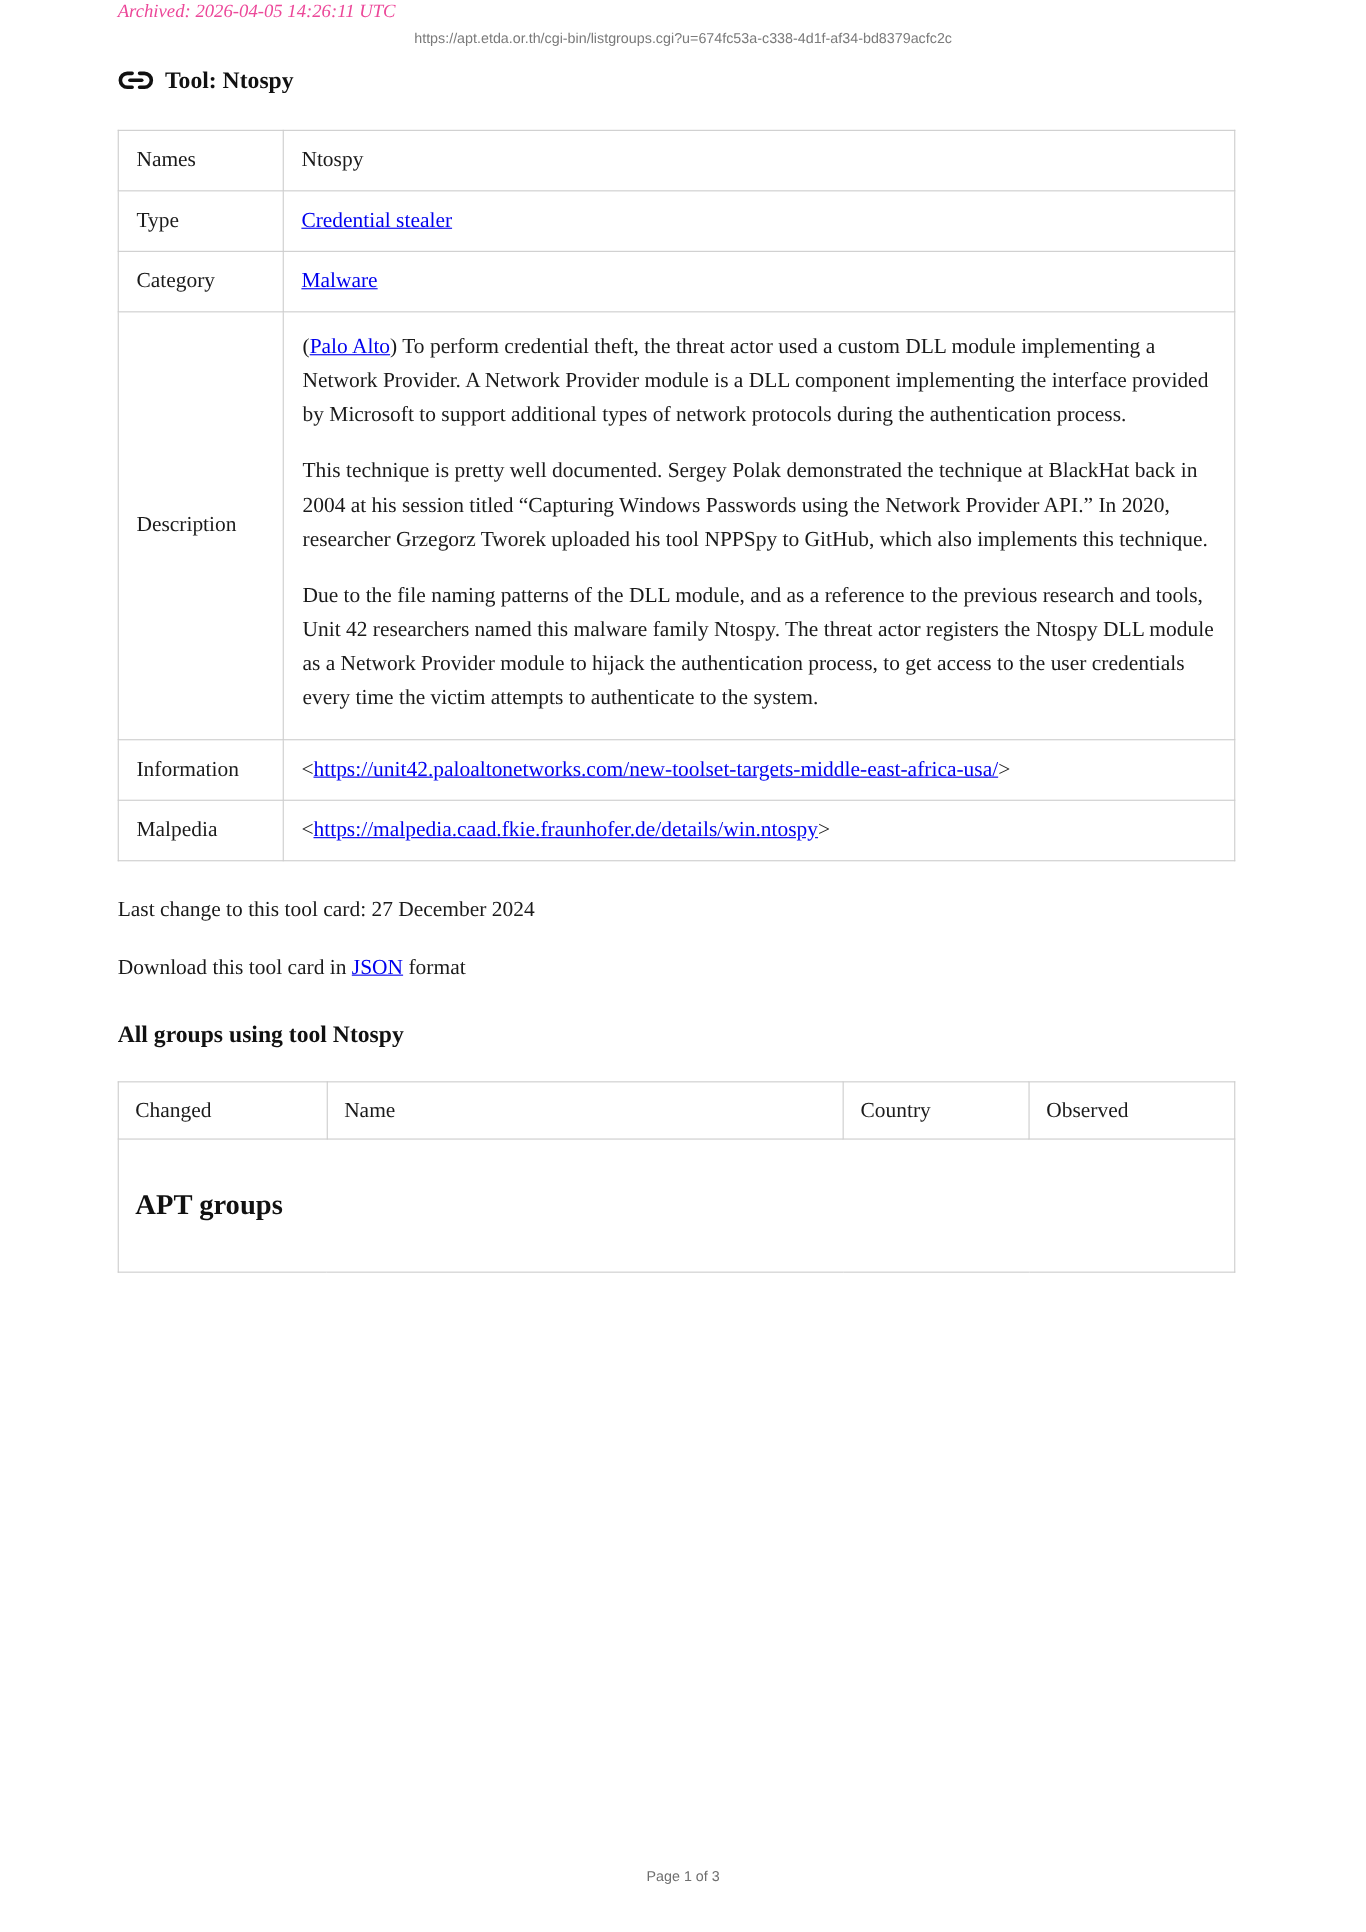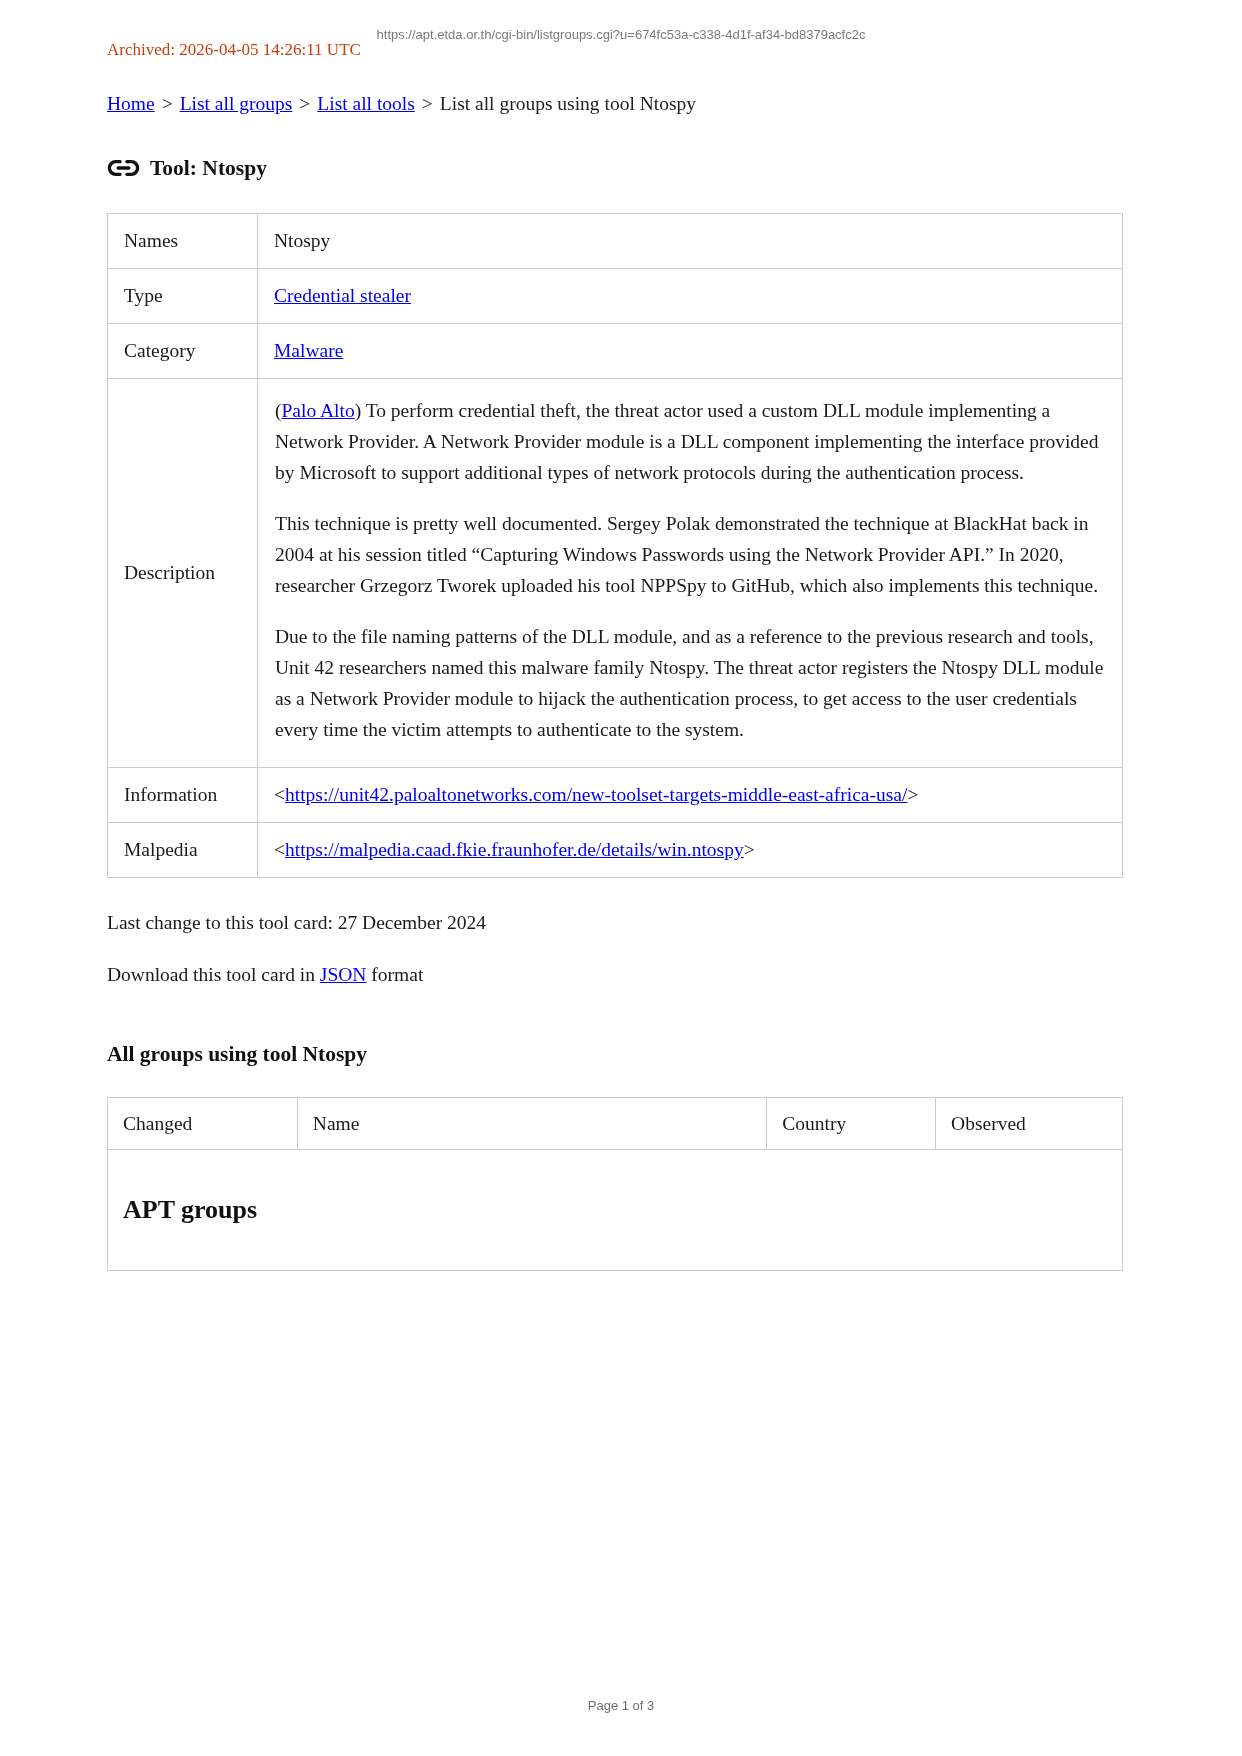--- a/index.html
+++ b/index.html
@@ -41,23 +41,23 @@
   }
   a { color: #0000EE; text-decoration: underline; cursor: pointer; }
   h1.page-title {
     margin-top: 202px;
     font-size: 32px;
     line-height: 1.15;
     font-weight: bold;
     color: #111;
   }
   p.archived {
-    margin-top: 40px;
     font-size: 17px;
-    color: #c2410c;
+    color: #ec4899;
+    font-style: italic;
   }
   nav.breadcrumb {
     margin-top: 33px;
     font-size: 19.5px;
     color: #222;
   }
   nav.breadcrumb .sep { margin: 0 7px; color: #222; }
   .tool-heading {
     margin-top: 40px;
     display: flex;
@@ -89,21 +89,21 @@
   table.tool-table td.desc p:last-child { margin-bottom: 6px; }
   p.last-change {
     margin-top: 34px;
     font-size: 19.5px;
   }
   p.download {
     margin-top: 30px;
     font-size: 19.5px;
   }
   h3.groups-heading {
-    margin-top: 56px;
+    margin-top: 37px;
     font-size: 21.5px;
     font-weight: bold;
     color: #111;
   }
   table.groups-table {
     margin-top: 30px;
     width: 100%;
     border-collapse: collapse;
     font-size: 19.5px;
   }
@@ -127,23 +127,20 @@
 
 <div class="page">
 
   <div class="print-header">https://apt.etda.or.th/cgi-bin/listgroups.cgi?u=674fc53a-c338-4d1f-af34-bd8379acfc2c</div>
 
   <div class="content">
 
 
     <p class="archived">Archived: 2026-04-05 14:26:11 UTC</p>
 
-    <nav class="breadcrumb">
-      <a href="#">Home</a><span class="sep">&gt;</span><a href="#">List all groups</a><span class="sep">&gt;</span><a href="#">List all tools</a><span class="sep">&gt;</span><span>List all groups using tool Ntospy</span>
-    </nav>
 
     <div class="tool-heading">
       <span>
         <svg width="33" height="26" viewBox="0 0 34 24" fill="none" stroke="#111111" stroke-width="3.4" stroke-linecap="round" stroke-linejoin="round">
           <path d="M13.5 5.5 H9 a6.5 6.5 0 0 0 0 13 h4.5"></path>
           <path d="M20.5 5.5 H25 a6.5 6.5 0 0 1 0 13 h-4.5"></path>
           <line x1="11.5" y1="12" x2="22.5" y2="12"></line>
         </svg>
       </span>
       <span>Tool: Ntospy</span>

